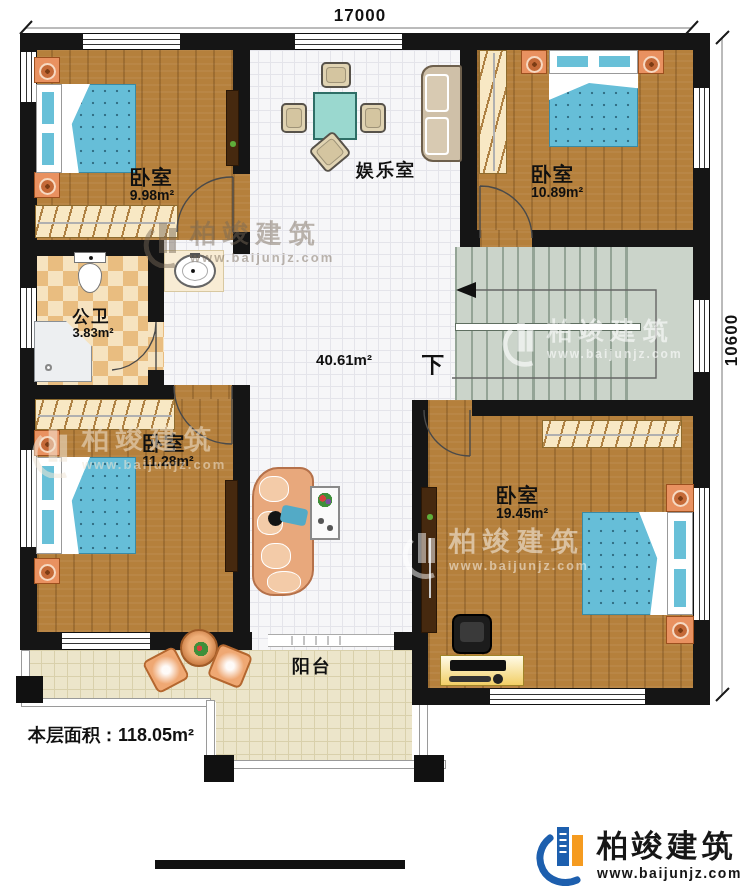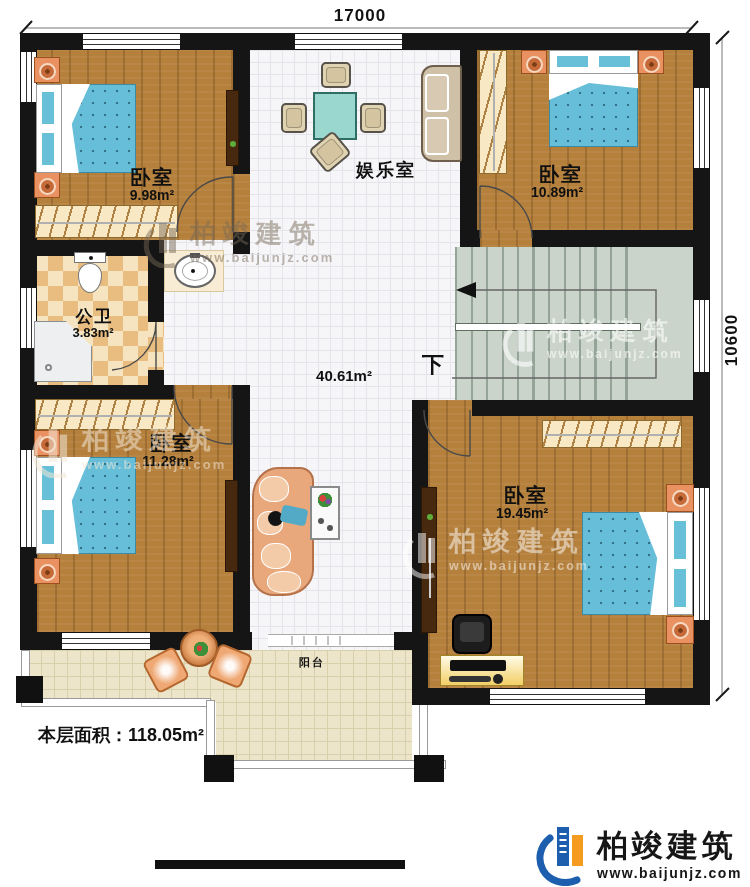--- a/index.html
+++ b/index.html
@@ -49,31 +49,31 @@
   .bedbody{background-color:#66bed8;
            background-image:radial-gradient(rgba(10,50,70,.55) 1.1px,transparent 1.6px);
            background-size:12px 12px;border:1px solid #3a8aa4;}
   .sheet{background:#fff;}
   .chair{background:#e0d3b2;border:2px solid #57524a;border-radius:5px;}
   .chair .cs{position:absolute;left:3px;right:3px;top:3px;bottom:3px;border:1px solid rgba(0,0,0,.25);
              background:#d4c5a0;border-radius:4px;}
   .bchair{background:#efa873;border:2px solid #b4672f;border-radius:6px;
           background-image:radial-gradient(circle at 50% 50%,rgba(255,255,255,.95) 4px,rgba(255,255,255,0) 14px);}
   
-  .rlabel{position:absolute;transform:translateX(-50%);text-align:right;font-weight:bold;
+  .rlabel{position:absolute;transform:translateX(-50%);text-align:left;font-weight:bold;
           color:#101010;line-height:1.12;white-space:nowrap;}
   .rlabel .nm{font-size:20px;letter-spacing:2px;display:block;}
   .rlabel .ar{font-size:14px;display:block;}
   
   .wm{position:absolute;display:flex;align-items:flex-start;gap:7px;pointer-events:none;}
   .wm .wmt{line-height:1;}
   .wm .wmn{font-weight:bold;letter-spacing:7px;display:block;}
   .wm .wmu{font-weight:bold;letter-spacing:2px;display:block;margin-top:5px;font-size:13px;}
   
-  .stats{position:absolute;left:28px;top:722px;font-weight:bold;color:#111;font-size:18px;line-height:1.45;margin-left:10px;}
+  .stats{position:absolute;left:28px;top:722px;font-weight:bold;color:#111;font-size:18px;line-height:1.45;}
   .title{position:absolute;left:160px;top:799px;font-size:46px;font-weight:bold;letter-spacing:4px;color:#111;}
   .brand{position:absolute;left:536px;top:824px;display:flex;align-items:center;gap:7px;color:#161616;}
   .brand .bn{font-size:31px;font-weight:bold;letter-spacing:4px;line-height:1;}
   .brand .bu{font-size:14px;font-weight:bold;letter-spacing:1.5px;margin-top:4px;}
   .dim{position:absolute;font-size:17px;font-weight:bold;color:#111;letter-spacing:1px;}
   svg.ovl{position:absolute;left:0;top:0;pointer-events:none;}
 </style>
 </head>
 <body>
 
@@ -311,33 +311,33 @@
     <span class="nm" style="font-size:18px">娱乐室</span>
   </div>
   <div class="rlabel" style="left:557px;top:163px">
     <span class="nm">卧室</span>
     <span class="ar">10.89m²</span>
   </div>
   <div class="rlabel" style="left:93px;top:307px">
     <span class="nm" style="font-size:17px">公卫</span>
     <span class="ar" style="font-size:13px">3.83m²</span>
   </div>
-  <div class="rlabel" style="left:344px;top:368px">
+  <div class="rlabel" style="left:344px;top:352px">
     <span class="ar" style="font-size:15px">40.61m²</span>
   </div>
   <div class="rlabel" style="left:168px;top:432px">
     <span class="nm">卧室</span>
     <span class="ar">11.28m²</span>
   </div>
   <div class="rlabel" style="left:522px;top:484px">
     <span class="nm">卧室</span>
     <span class="ar">19.45m²</span>
   </div>
   <div class="rlabel" style="left:312px;top:656px">
-    <span class="nm" style="font-size:11px">阳台</span>
+    <span class="nm" style="font-size:18px">阳台</span>
   </div>
   <div class="a" style="left:422px;top:350px;font-size:22px;font-weight:bold;color:#111">下</div>
 
   <div class="dim" style="left:322px;top:6px;width:76px;text-align:center">17000</div>
   <div class="dim" style="left:690px;top:330px;width:84px;text-align:center;transform:rotate(-90deg)">10600</div>
 
   <div class="wm" style="left:143px;top:220px;color:rgba(120,105,88,.48)">
     <svg width="40" height="48" viewBox="0 0 40 48">
         <path d="M10 10 C3 17 1 27 6 36 C11 45 22 49 32 45" fill="none" stroke="currentColor" stroke-width="5"></path>
         <rect x="16" y="3" width="8" height="30" fill="currentColor"></rect>

